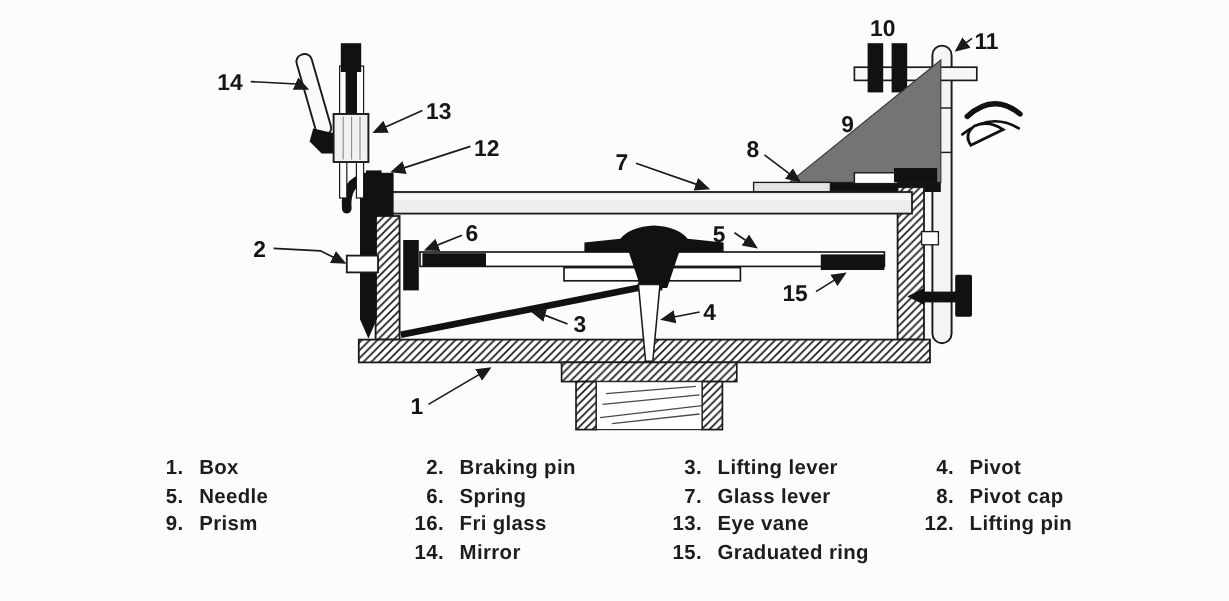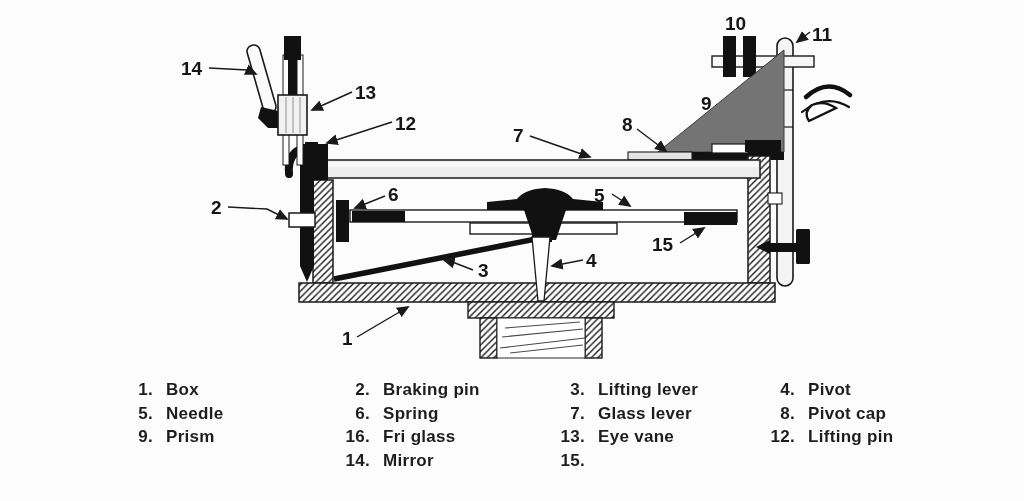--- a/index.html
+++ b/index.html
@@ -220,20 +220,21 @@
     <div class="lrow">
         <span class="lnum">7.</span>
         <span class="llab">Glass lever</span>
       </div>
     <div class="lrow">
         <span class="lnum">13.</span>
         <span class="llab">Eye vane</span>
       </div>
     <div class="lrow">
         <span class="lnum">15.</span>
+        <span class="llab">Graduated ring</span>
       </div>
   </div>
   <div class="legend-col c4">
     <div class="lrow">
         <span class="lnum">4.</span>
         <span class="llab">Pivot</span>
       </div>
     <div class="lrow">
         <span class="lnum">8.</span>
         <span class="llab">Pivot cap</span>

